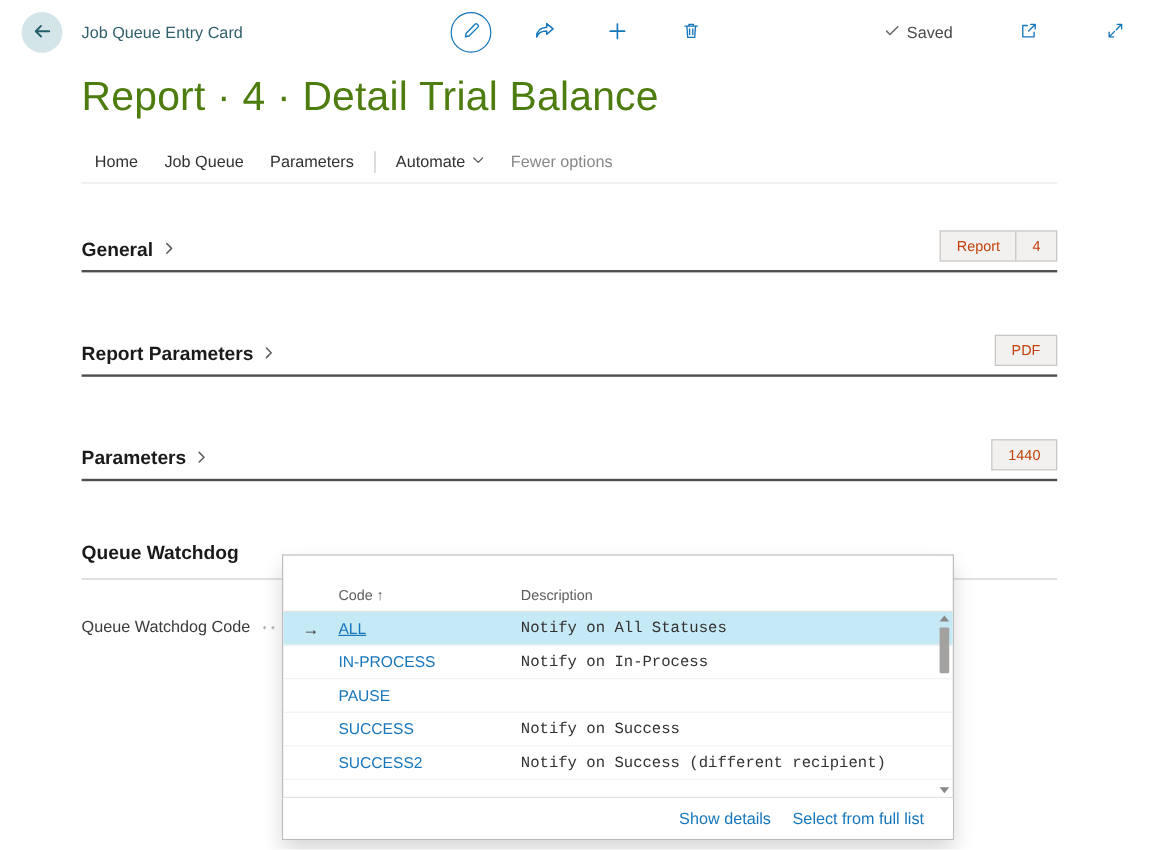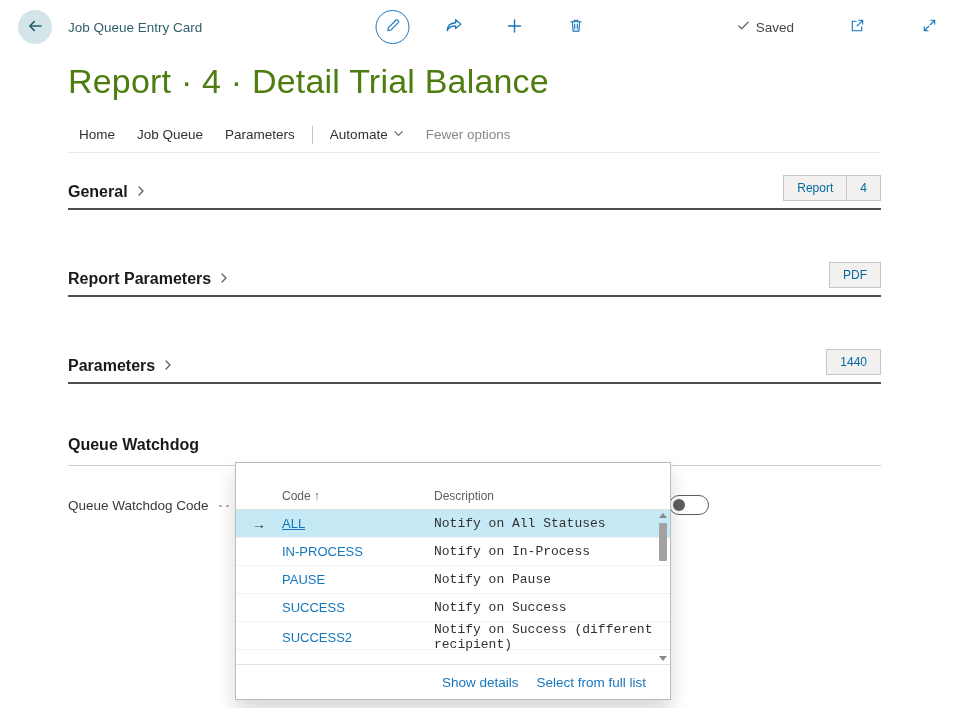--- a/index.html
+++ b/index.html
@@ -28,47 +28,47 @@
   .page-title { margin:8px 0 0 68px; font-size:34px; font-weight:300; color:#4d7c0f; letter-spacing:.2px; }
   .menubar { margin:16px 0 0 68px; width:813px; display:flex; align-items:center;
              border-bottom:1px solid #e8e8e8; height:36px; font-size:13.5px; }
   .menu-item { padding:6px 11px; color:#323130; cursor:pointer; display:flex; align-items:center; gap:5px; white-space:nowrap; }
   .menu-divider { width:1px; height:18px; background:#c8c6c4; margin:0 6px; }
   .menu-fewer { color:#8a8886; }
 
   
   .content { margin-left:68px; width:813px; }
   .fasttab { margin-top:52px; }
-  .fasttab:first-child { margin-top:22px; }
+  .fasttab:first-child { margin-top:39px; }
   .fasttab-header { display:flex; align-items:flex-end; justify-content:space-between;
                     padding-bottom:7px; border-bottom:2px solid #4f4f4f; }
   .fasttab.expanded .fasttab-header { border-bottom:1px solid #d0cecc; padding-bottom:11px; }
   .fasttab-title { font-size:16px; font-weight:700; color:#1a1a1a; display:flex; align-items:center; gap:7px; cursor:pointer; }
   .badges { display:flex; }
-  .badge { background:#f2f1f0; border:1px solid #c8c6c4; font-size:12px; color:#0369a1;
+  .badge { background:#f2f1f0; border:1px solid #c8c6c4; font-size:12px; color:#c2410c;
            padding:5px 13px; margin-left:-1px; white-space:nowrap; cursor:pointer; }
 
   
   .field-row { display:flex; align-items:center; margin-top:24px; }
   .field { display:flex; align-items:center; }
   .field-1 { width:387px; }
   .field-2 { width:208px; margin-left:46px; }
   .field label { font-size:13.5px; color:#3b3a39; white-space:nowrap; }
   .leader { flex:1; height:6px; margin:2px 6px 0 8px;
             background-image:radial-gradient(circle, #b3b0ad 1.1px, transparent 1.35px);
             background-size:7px 6px; background-position:0 50%; background-repeat:repeat-x; }
   .combobox { width:220px; height:30px; border:1px solid #605e5c; display:flex; align-items:center;
               justify-content:space-between; padding:0 8px 0 10px; font-size:13.5px; cursor:pointer;
               background:#fff; flex:0 0 auto; }
   .toggle { width:40px; height:20px; border:1px solid #605e5c; border-radius:10px; position:relative;
             cursor:pointer; background:#fff; flex:0 0 auto; }
   .knob { position:absolute; left:3px; top:3px; width:12px; height:12px; border-radius:50%; background:#605e5c; }
 
   
-  .dropdown-panel { position:absolute; left:235px; top:462px; width:436px; height:238px; background:#fff;
+  .dropdown-panel { position:absolute; left:235px; top:462px; width:560px; height:238px; background:#fff;
                     border:1px solid #bcbcbc; box-shadow:0 10px 18px rgba(0,0,0,.16);
                     display:flex; flex-direction:column; z-index:10; }
   .dd-grid { display:grid; grid-template-columns:46px 152px 1fr 16px; align-items:center; }
   .dd-header { margin-top:20px; height:27px; border-bottom:1px solid #e3e1df; font-size:12px; color:#605e5c; }
   .dd-header .dd-col { display:flex; align-items:center; gap:3px; cursor:pointer; }
   .dd-rows { position:relative; height:154px; overflow:hidden; flex:0 0 auto; }
   .dd-row { height:28px; border-bottom:1px solid #f3f2f1; font-size:13px; cursor:pointer; }
   .dd-row.selected { background:#c5e9f5; }
   .dd-arrow { text-align:center; color:#323130; font-size:14px; }
   .dd-code { color:#1676bb; cursor:pointer; }
@@ -274,21 +274,20 @@
         <span class="dd-desc">Notify on All Statuses</span>
       </div>
       <div class="dd-grid dd-row">
         <span></span>
         <a class="dd-code">IN-PROCESS</a>
         <span class="dd-desc">Notify on In-Process</span>
       </div>
       <div class="dd-grid dd-row">
         <span></span>
         <a class="dd-code">PAUSE</a>
-        <span class="dd-desc">Notify on Pause</span>
       </div>
       <div class="dd-grid dd-row">
         <span></span>
         <a class="dd-code">SUCCESS</a>
         <span class="dd-desc">Notify on Success</span>
       </div>
       <div class="dd-grid dd-row">
         <span></span>
         <a class="dd-code">SUCCESS2</a>
         <span class="dd-desc">Notify on Success (different recipient)</span>

